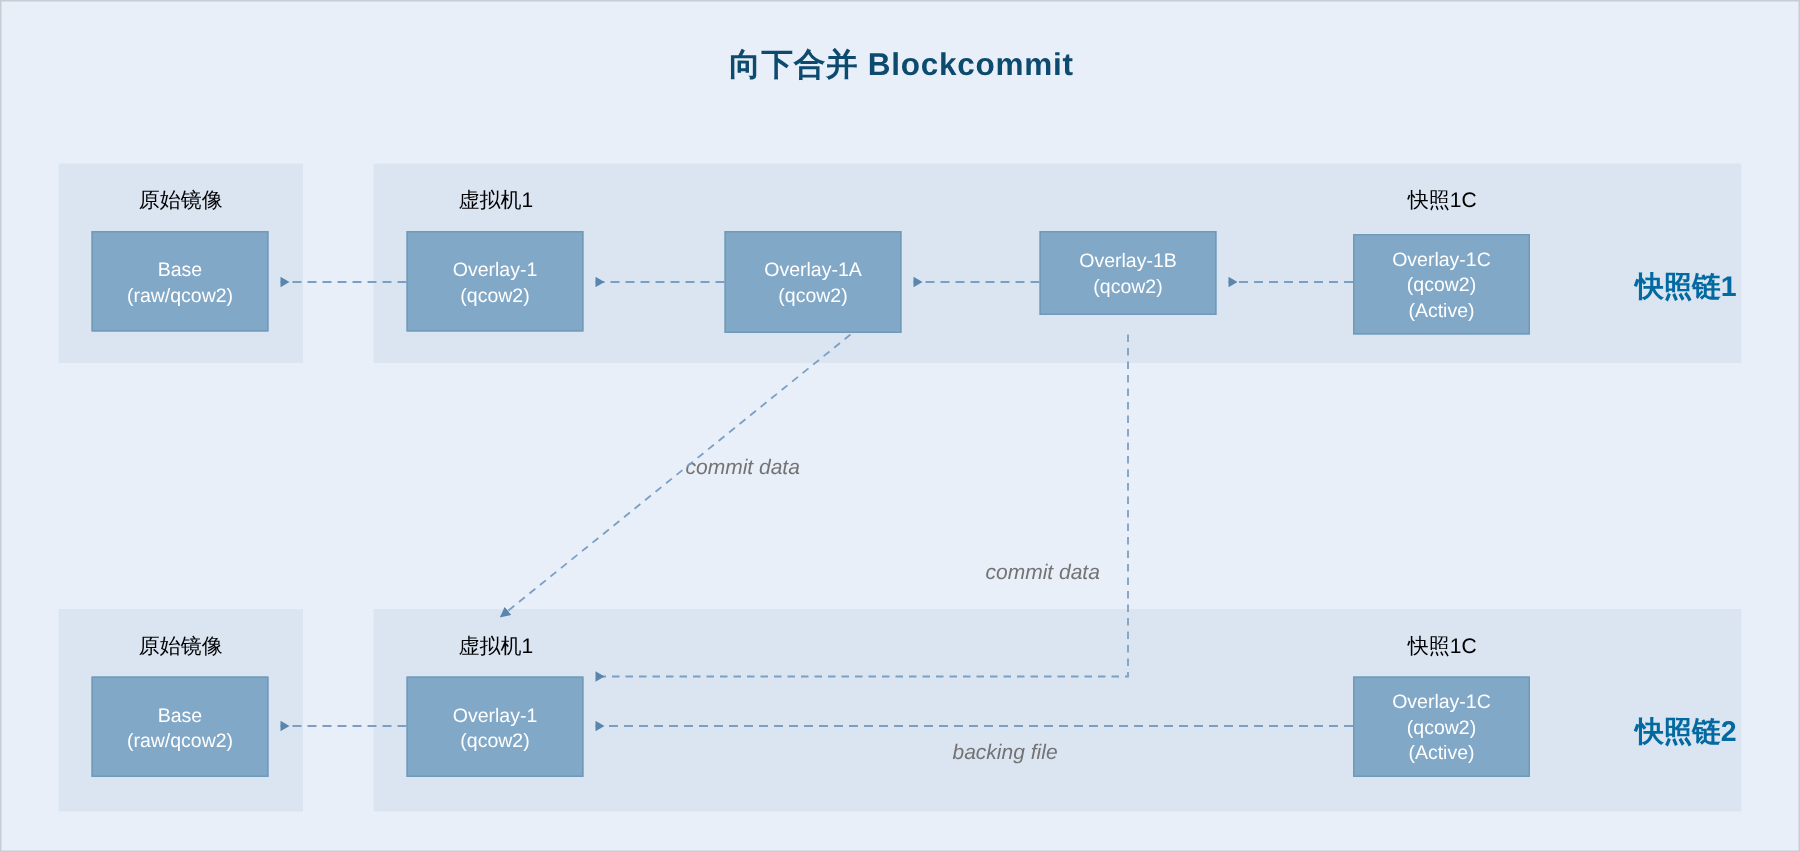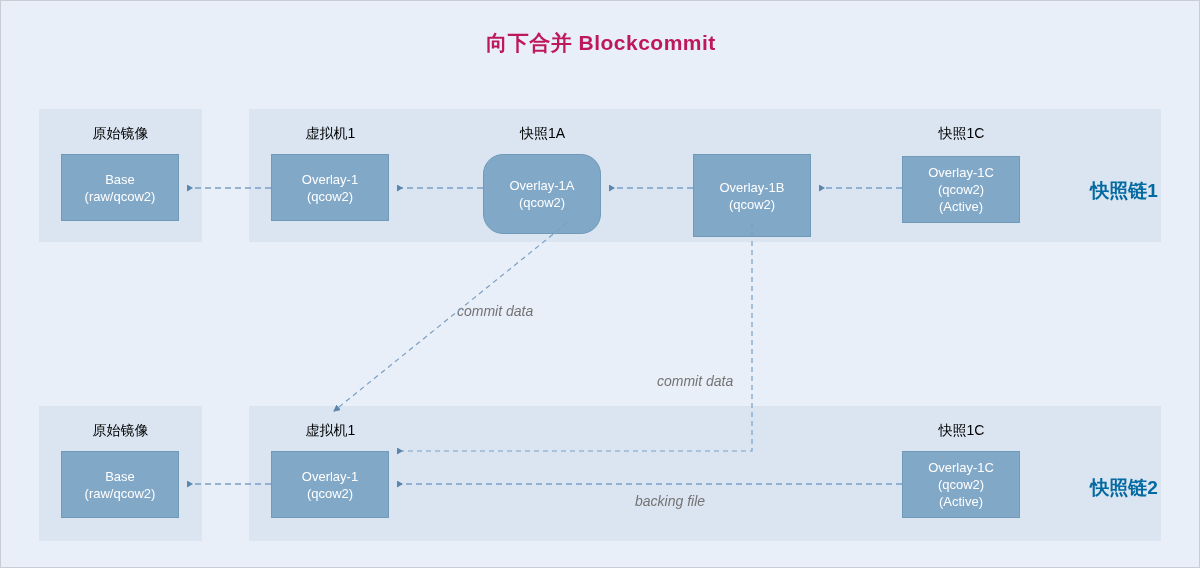--- a/index.html
+++ b/index.html
@@ -22,21 +22,21 @@
   }
   
   .title {
     position: absolute;
     left: 0;
     top: 28px;
     width: 1200px;
     text-align: center;
     font-size: 21px;
     font-weight: bold;
-    color: #be185d;
+    color: #0c4a6e;
     letter-spacing: 0.5px;
   }
   
   .panel {
     position: absolute;
     background: #dae5f1;
   }
   
   .caption {
     position: absolute;
@@ -93,36 +93,35 @@
 
 <div id="canvas">
 
   <div class="title">向下合并 Blockcommit</div>
 
   <div class="panel" style="left:38px; top:108px; width:163px; height:133px;"></div>
   <div class="panel" style="left:248px; top:108px; width:912px; height:133px;"></div>
 
   <div class="caption" style="left:38px; top:124px; width:163px;">原始镜像</div>
   <div class="caption" style="left:248px; top:124px; width:163px;">虚拟机1</div>
-  <div class="caption" style="left:460px; top:124px; width:163px;">快照1A</div>
   <div class="caption" style="left:879px; top:124px; width:163px;">快照1C</div>
 
   <div class="node" style="left:60px; top:153px; width:118px; height:67px;">
     <span class="ln">Base</span>
     <span class="ln">(raw/qcow2)</span>
   </div>
   <div class="node" style="left:270px; top:153px; width:118px; height:67px;">
     <span class="ln">Overlay-1</span>
     <span class="ln">(qcow2)</span>
   </div>
-  <div class="node" style="left:482px; top:153px; width:118px; height:80px;border-radius:20px;">
+  <div class="node" style="left:482px; top:153px; width:118px; height:68px;">
     <span class="ln">Overlay-1A</span>
     <span class="ln">(qcow2)</span>
   </div>
-  <div class="node" style="left:692px; top:153px; width:118px; height:83px;">
+  <div class="node" style="left:692px; top:153px; width:118px; height:56px;">
     <span class="ln">Overlay-1B</span>
     <span class="ln">(qcow2)</span>
   </div>
   <div class="node" style="left:901px; top:155px; width:118px; height:67px;">
     <span class="ln">Overlay-1C</span>
     <span class="ln">(qcow2)</span>
     <span class="ln">(Active)</span>
   </div>
 
   <div class="chain-label" style="left:1058px; top:177px; width:130px;">快照链1</div>

